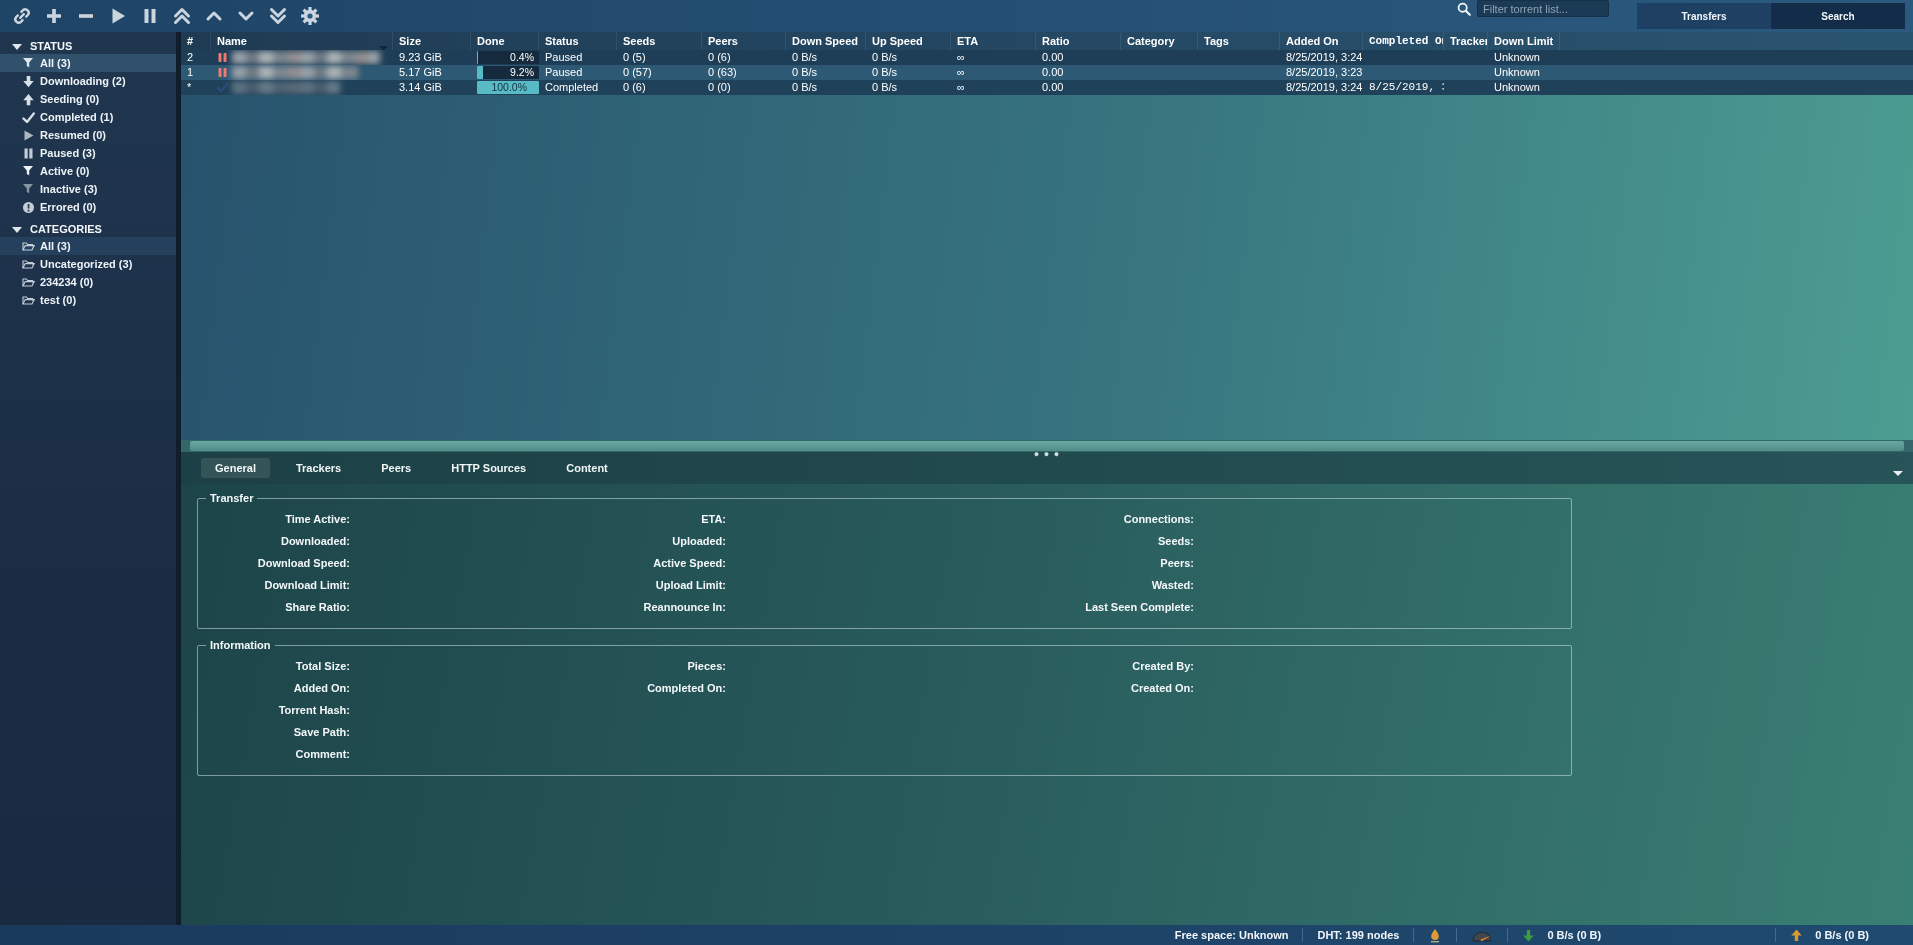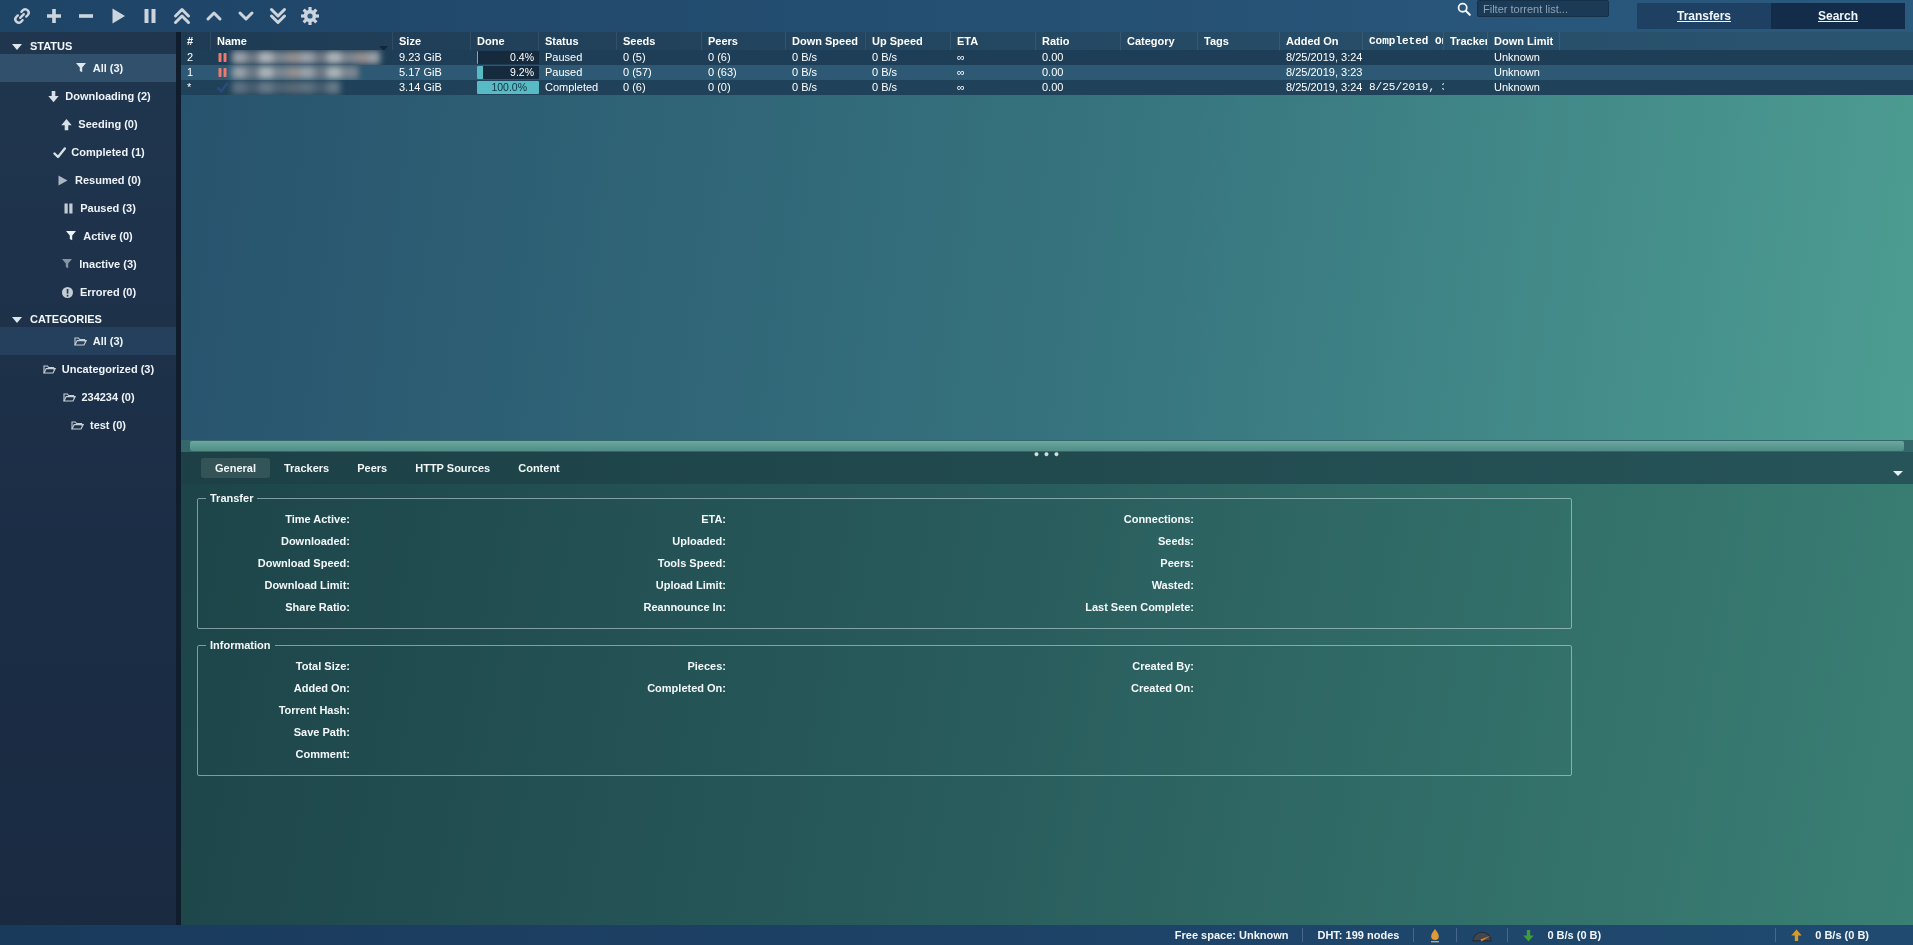--- a/index.html
+++ b/index.html
@@ -17,33 +17,33 @@
              background:linear-gradient(90deg,#1e4466,#2b5a7f); padding-left:6px; position:relative; }
   .tbtn { width:20px; height:20px; margin:0 6px; display:flex; align-items:center; justify-content:center; }
   .toolbar-right { position:absolute; right:8px; top:0; height:43px; display:flex; align-items:flex-start; }
   .searchwrap { display:flex; align-items:center; margin-right:28px; }
   .filter-input { width:132px; height:17px; background:#1b3a55; border:1px solid #153049;
                   border-radius:2px; color:#dfe7ee; font-size:11px; padding:0 5px; outline:none; }
   .filter-input::placeholder { color:#8fa3b5; }
   .viewtabs { background:#132c49; height:26px; display:flex; align-items:stretch;
               width:268px; margin-top:3px; }
   .viewtab { flex:1; display:flex; align-items:center; justify-content:center;
-             font-size:12px; font-weight:bold; color:#f2f6fa;text-decoration:underline; }
+             font-size:10px; font-weight:bold; color:#f2f6fa; }
   .viewtab.active { background:#1e4163; }
 
   
   .body { flex:1; display:flex; min-height:0; }
 
   
   .sidebar { flex:0 0 176px; background:linear-gradient(180deg,#20364f 0%,#1b2d45 60%,#192a41 100%);
              padding-top:6px; font-size:11px; font-weight:bold; overflow:hidden; }
   .vsplit { flex:0 0 5px; background:#0f1d2c; }
   .tree-header { display:flex; align-items:center; height:16px; padding-left:12px; color:#f3f7fa; }
   .tree-header .caret { margin-right:8px; }
-  .tree-item { display:flex; align-items:center; height:28px; padding-left:21px; color:#eef3f7;justify-content:center; }
+  .tree-item { display:flex; align-items:center; height:18px; padding-left:21px; color:#eef3f7; }
   .tree-item .ticon { width:14px; height:13px; margin-right:5px; display:flex; align-items:center; justify-content:center; }
   .tree-item.sel { background:#31506c; }
   .tree-item.sel-weak { background:#24405c; }
   .tree-gap { height:5px; }
 
   
   .main { flex:1; display:flex; flex-direction:column; min-width:0; }
 
   
   .thead { flex:0 0 18px; display:flex; background:linear-gradient(90deg,#1f3b54,#2a5571);
@@ -76,21 +76,21 @@
   
   .hscroll { flex:0 0 12px; background:#33676a; padding:1px 0; }
   .hthumb { height:10px; width:99%; margin:0 auto; border-radius:2px;
             background:linear-gradient(180deg,#6aa8a0,#4f8d86); }
 
   
   .tabbar { flex:0 0 32px; background:linear-gradient(90deg,#1c4045,#265458);
             display:flex; align-items:center; padding-left:20px; position:relative; }
   .tabbar .dots { position:absolute; top:-1px; left:50%; transform:translateX(-50%);
                   color:#cfe2e0; font-size:9px; letter-spacing:1px; line-height:6px; }
-  .dtab { padding:4px 14px; font-size:11px; font-weight:bold; color:#f2f7f8; margin-right:0; border-radius:3px; }
+  .dtab { padding:4px 14px; font-size:11px; font-weight:bold; color:#f2f7f8; margin-right:12px; border-radius:3px; }
   .dtab.active { background:rgba(255,255,255,0.10); }
   .collapse-btn { position:absolute; right:10px; top:10px; }
 
   
   .panel { flex:0 0 441px; background:linear-gradient(100deg,#1d4549 0%,#27585a 40%,#3a7f74 100%);
            padding:8px 0 0 16px; overflow:hidden; }
   fieldset { width:1375px; border:1px solid rgba(205,225,232,0.55); border-radius:2px;
              padding:4px 0 10px 0; margin-bottom:10px; }
   legend { font-size:11px; font-weight:bold; color:#f4f8fa; margin-left:8px; padding:0 4px; }
   .fgrid { display:grid; grid-template-columns:152px 186px 190px 272px 196px 1fr; row-gap:0; }
@@ -507,21 +507,21 @@
             <div class="lbl">Connections:</div>
               <div class="val"></div>
             <div class="lbl">Downloaded:</div>
               <div class="val"></div>
             <div class="lbl">Uploaded:</div>
               <div class="val"></div>
             <div class="lbl">Seeds:</div>
               <div class="val"></div>
             <div class="lbl">Download Speed:</div>
               <div class="val"></div>
-            <div class="lbl">Tools Speed:</div>
+            <div class="lbl">Active Speed:</div>
               <div class="val"></div>
             <div class="lbl">Peers:</div>
               <div class="val"></div>
             <div class="lbl">Download Limit:</div>
               <div class="val"></div>
             <div class="lbl">Upload Limit:</div>
               <div class="val"></div>
             <div class="lbl">Wasted:</div>
               <div class="val"></div>
             <div class="lbl">Share Ratio:</div>

